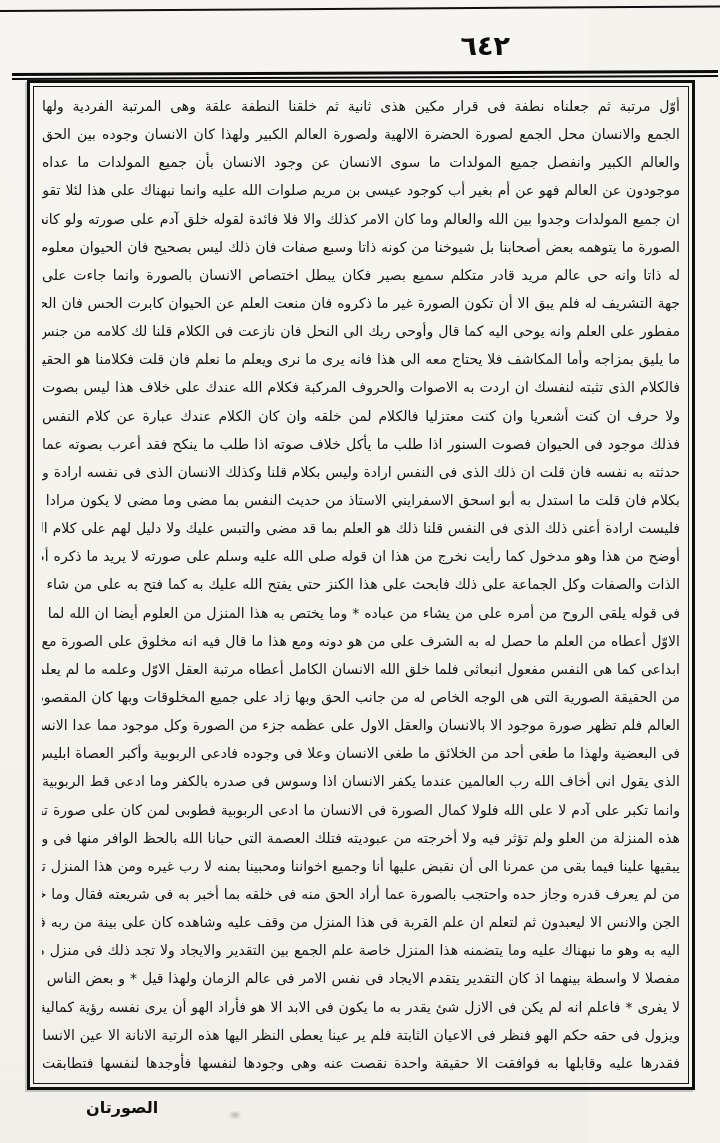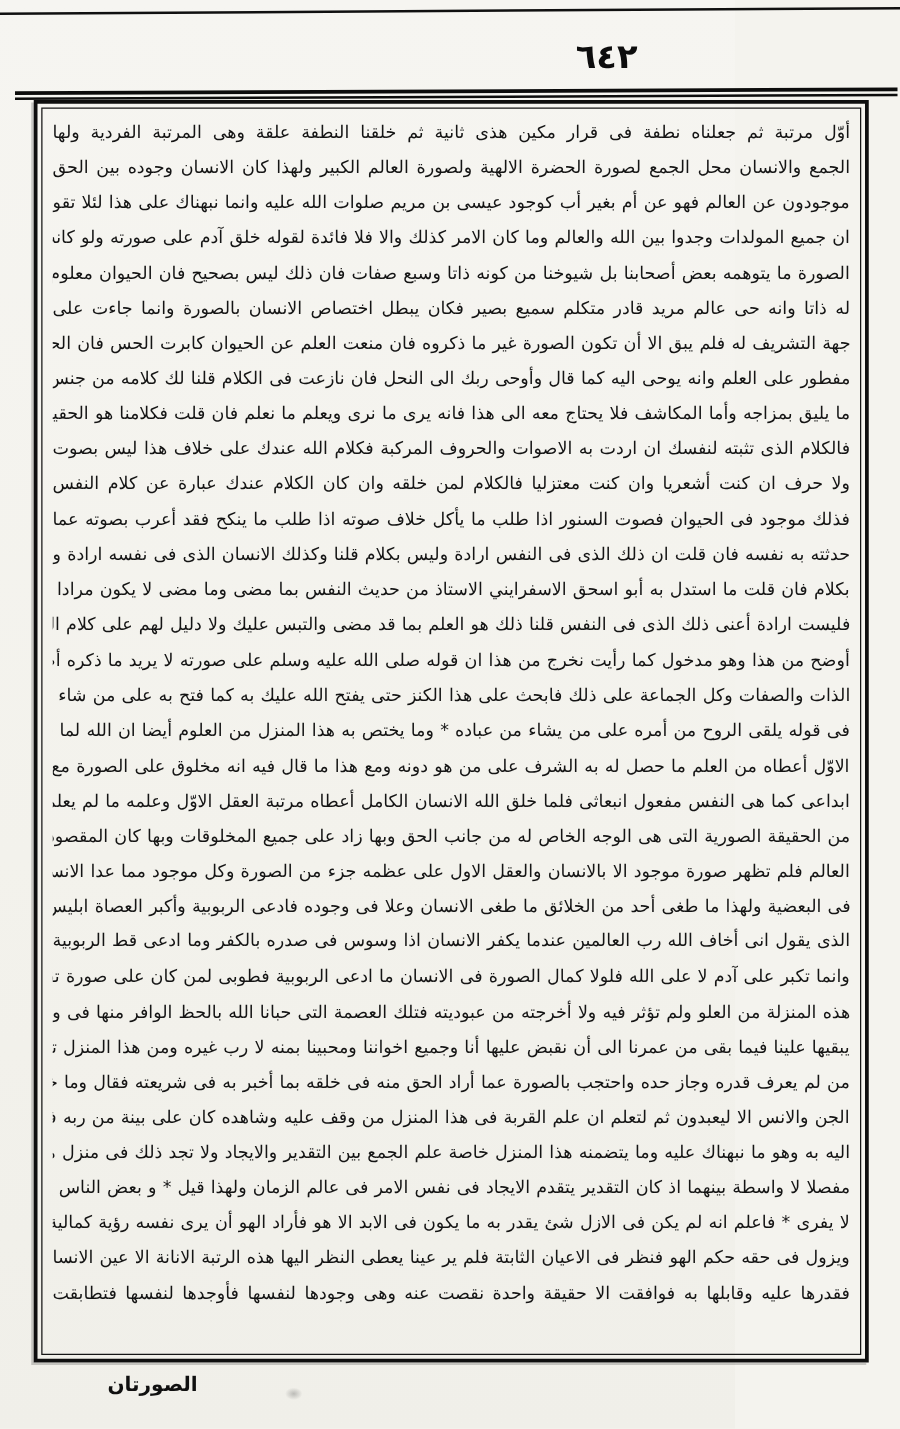--- a/index.html
+++ b/index.html
@@ -115,20 +115,21 @@
 
   <div class="page-number">٦٤٢</div>
 
   <div class="header-rule"></div>
 
   <div class="text-frame">
     <div class="text-frame-inner">
       <div class="text-block">
           <div class="tline">أوّل مرتبة ثم جعلناه نطفة فى قرار مكين هذى ثانية ثم خلقنا النطفة علقة وهى المرتبة الفردية ولها</div>
           <div class="tline">الجمع والانسان محل الجمع لصورة الحضرة الالهية ولصورة العالم الكبير ولهذا كان الانسان وجوده بين الحق</div>
+          <div class="tline">والعالم الكبير وانفصل جميع المولدات ما سوى الانسان عن وجود الانسان بأن جميع المولدات ما عداه</div>
           <div class="tline">موجودون عن العالم فهو عن أم بغير أب كوجود عيسى بن مريم صلوات الله عليه وانما نبهناك على هذا لئلا تقول</div>
           <div class="tline">ان جميع المولدات وجدوا بين الله والعالم وما كان الامر كذلك والا فلا فائدة لقوله خلق آدم على صورته ولو كانت</div>
           <div class="tline">الصورة ما يتوهمه بعض أصحابنا بل شيوخنا من كونه ذاتا وسبع صفات فان ذلك ليس بصحيح فان الحيوان معلوم ان</div>
           <div class="tline">له ذاتا وانه حى عالم مريد قادر متكلم سميع بصير فكان يبطل اختصاص الانسان بالصورة وانما جاءت على</div>
           <div class="tline">جهة التشريف له فلم يبق الا أن تكون الصورة غير ما ذكروه فان منعت العلم عن الحيوان كابرت الحس فان الحيوان</div>
           <div class="tline">مفطور على العلم وانه يوحى اليه كما قال وأوحى ربك الى النحل فان نازعت فى الكلام قلنا لك كلامه من جنس</div>
           <div class="tline">ما يليق بمزاجه وأما المكاشف فلا يحتاج معه الى هذا فانه يرى ما نرى ويعلم ما نعلم فان قلت فكلامنا هو الحقيقة قلنا</div>
           <div class="tline">فالكلام الذى تثبته لنفسك ان اردت به الاصوات والحروف المركبة فكلام الله عندك على خلاف هذا ليس بصوت</div>
           <div class="tline">ولا حرف ان كنت أشعريا وان كنت معتزليا فالكلام لمن خلقه وان كان الكلام عندك عبارة عن كلام النفس</div>
           <div class="tline">فذلك موجود فى الحيوان فصوت السنور اذا طلب ما يأكل خلاف صوته اذا طلب ما ينكح فقد أعرب بصوته عما</div>

